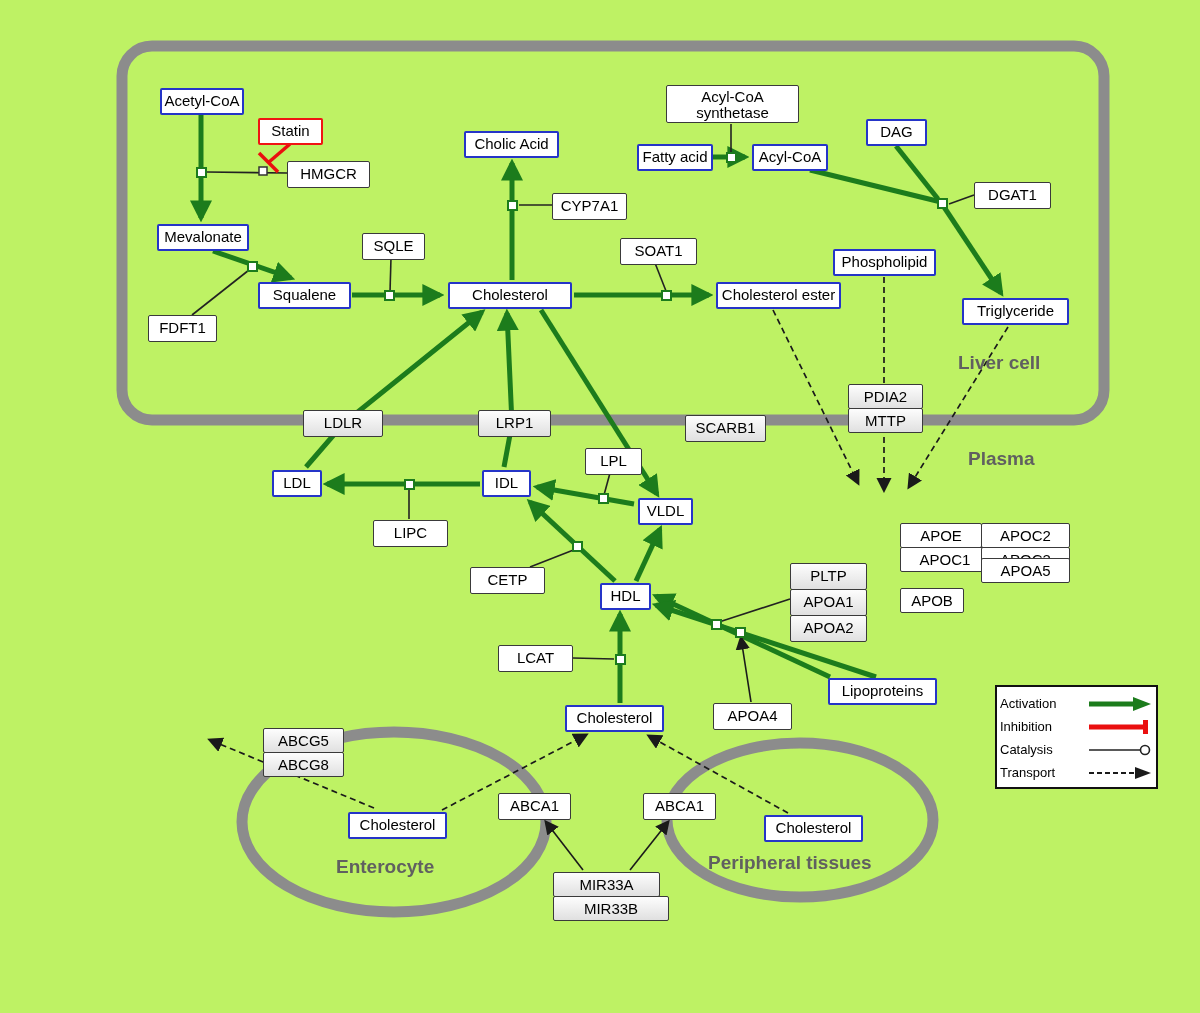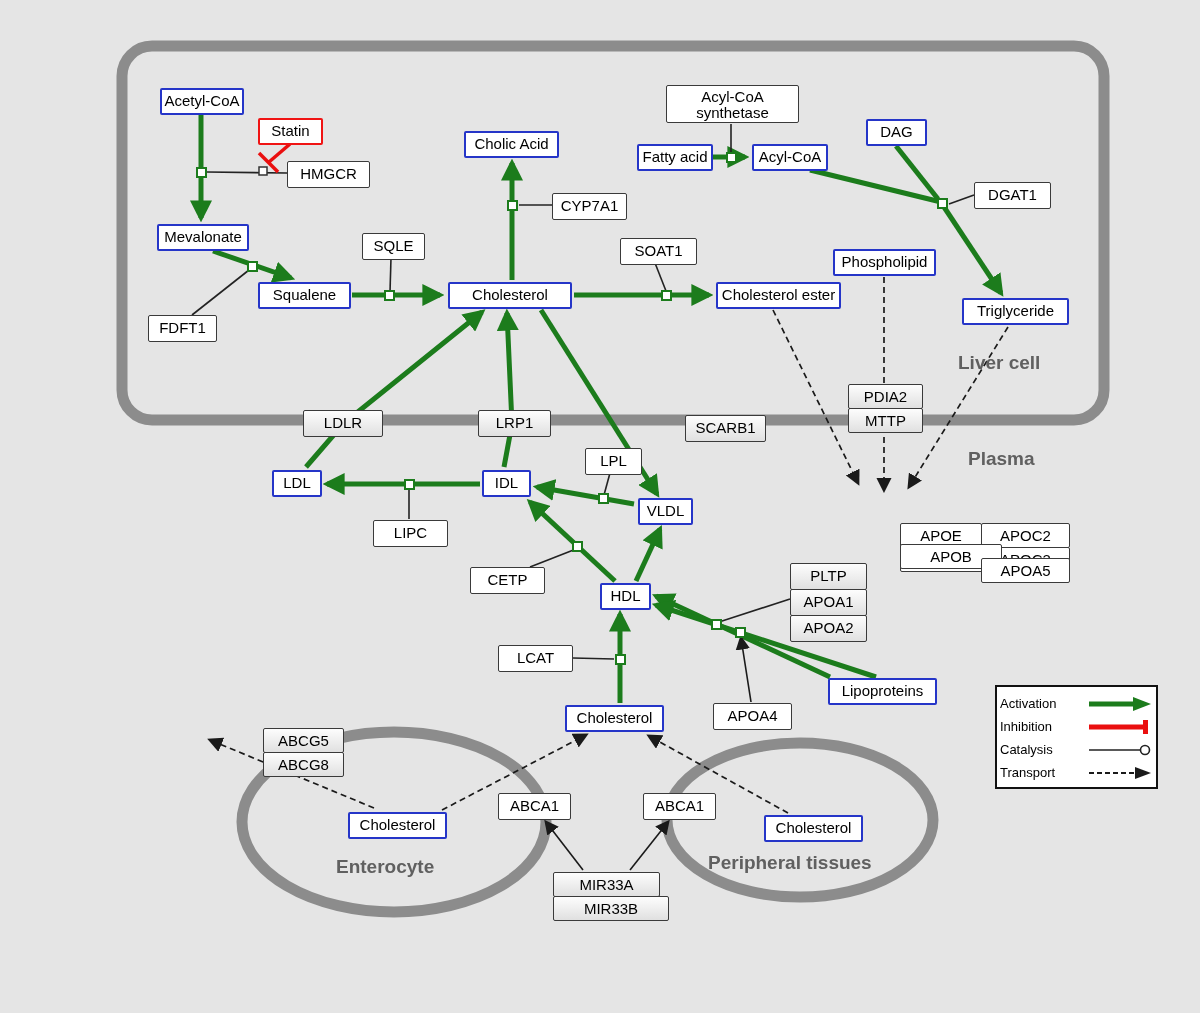--- a/index.html
+++ b/index.html
@@ -1,16 +1,16 @@
 <!DOCTYPE html>
 <html><head>
 <meta charset="utf-8">
 <style>
   html,body{margin:0;padding:0;background:#fff;}
-  #stage{position:relative;width:1200px;height:1013px;background:#e5e5e5;overflow:hidden;
+  #stage{position:relative;width:1200px;height:1013px;background:#bef264;overflow:hidden;
          font-family:"Liberation Sans",sans-serif;}
   #edges{position:absolute;left:0;top:0;z-index:1;}
   .node{position:absolute;box-sizing:border-box;height:27px;background:#fff;text-align:center;
         font:15px/22px "Liberation Sans",sans-serif;color:#000;z-index:2;border-radius:2px;white-space:nowrap;}
   .met{border:2.5px solid #2535c8;}
   .red{border:2.5px solid #f01414;}
   .enz{border:1.5px solid #3a3a3a;line-height:23px;}
   .gray{border:1.5px solid #3a3a3a;line-height:23px;background:linear-gradient(#fdfdfd,#e0e0e0);}
   .tall{height:38px;line-height:16px;padding-top:3px;}
   .comp-label{position:absolute;font-weight:bold;color:#606060;z-index:2;white-space:nowrap;}
@@ -168,21 +168,21 @@
 <div class="node gray" style="left:553px;top:896px;width:116px;height:25px">MIR33B</div>
 <div class="node gray" style="left:790px;top:563px;width:77px">PLTP</div>
 <div class="node gray" style="left:790px;top:589px;width:77px">APOA1</div>
 <div class="node gray" style="left:790px;top:615px;width:77px">APOA2</div>
 
 <div>
   <div class="node enz" style="left:900px;top:523px;width:82px;height:25px">APOE</div>
   <div class="node enz" style="left:981px;top:523px;width:89px;height:25px">APOC2</div>
   <div class="node enz" style="left:900px;top:547px;width:90px;height:25px">APOC1</div>
   <div class="node enz" style="left:981px;top:547px;width:89px;height:25px">APOC3</div>
-  <div class="node enz" style="left:900px;top:544px;width:102px;height:25px">APOB</div>
+  <div class="node enz" style="left:900px;top:588px;width:64px;height:25px">APOB</div>
   <div class="node enz" style="left:981px;top:558px;width:89px;height:25px">APOA5</div>
 </div>
 
 <div class="comp-label big" style="left:958px;top:352px">Liver cell</div>
 <div class="comp-label big" style="left:968px;top:448px">Plasma</div>
 <div class="comp-label mid" style="left:336px;top:856px">Enterocyte</div>
 <div class="comp-label mid" style="left:708px;top:852px">Peripheral tissues</div>
 
 <div id="legend">
   <div class="lrow">

